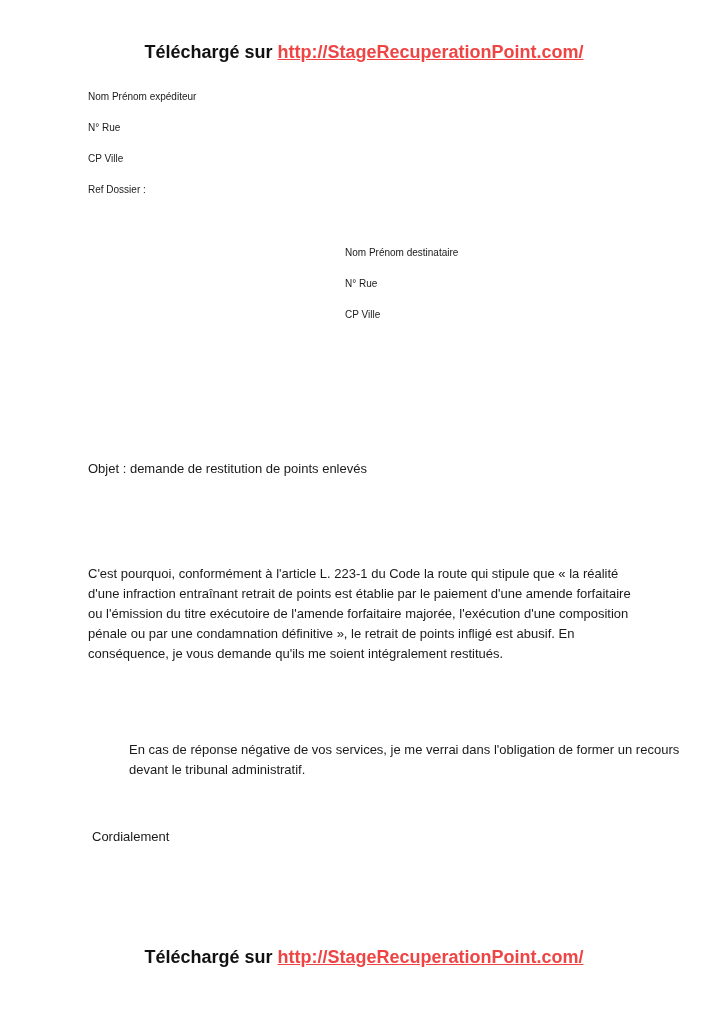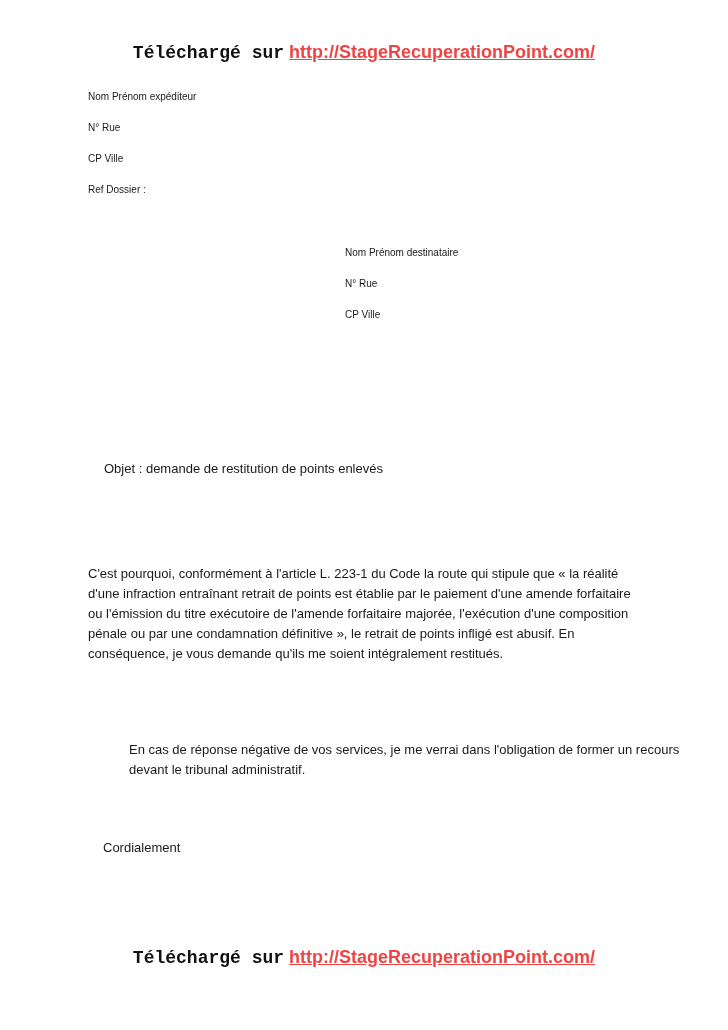--- a/index.html
+++ b/index.html
@@ -20,50 +20,50 @@
     position: absolute;
     left: 0;
     width: 728px;
     text-align: center;
     font-size: 18px;
     font-weight: bold;
     white-space: nowrap;
   }
   .banner-top { top: 42px; }
   .banner-bottom { top: 947px; }
-  .banner .prefix { color: #111111; font-family: Liberation Mono, monospace; }
+  .banner .prefix { color: #111111; }
   .banner a {
     color: #ef4444;
     text-decoration: underline;
     font-weight: bold;
     margin-left: 5px;
     cursor: pointer;
   }
   .addr-block p,
   .line-block p {
     margin: 0 0 11px 0;
     font-size: 10px;
     line-height: 20px;
   }
   .sender   { position: absolute; top: 87px;  left: 88px; }
   .recipient{ position: absolute; top: 243px; left: 345px; }
-  .subject  { position: absolute; top: 459px; left: 104px; font-size: 13px; line-height: 20px; margin: 0; }
+  .subject  { position: absolute; top: 459px; left: 88px; font-size: 13px; line-height: 20px; margin: 0; }
   .para {
     position: absolute;
     left: 88px;
     width: 558px;
     margin: 0;
     font-size: 13px;
     line-height: 20px;
     text-align: left;
   }
   .para-1 { top: 521px; }
   .para-2 { top: 564px; }
   .para-3 { top: 740px; margin-left: 41px; }
-  .closing { position: absolute; top: 823px; left: 88px; font-size: 13px; line-height: 20px; margin: 15px; }
+  .closing { position: absolute; top: 823px; left: 88px; font-size: 13px; line-height: 20px; margin: 4px; }
 </style>
 </head>
 <body>
 
 <div class="page">
 
   <div class="banner banner-top">
     <span class="prefix">Téléchargé sur</span><a>http://StageRecuperationPoint.com/</a>
   </div>
 

